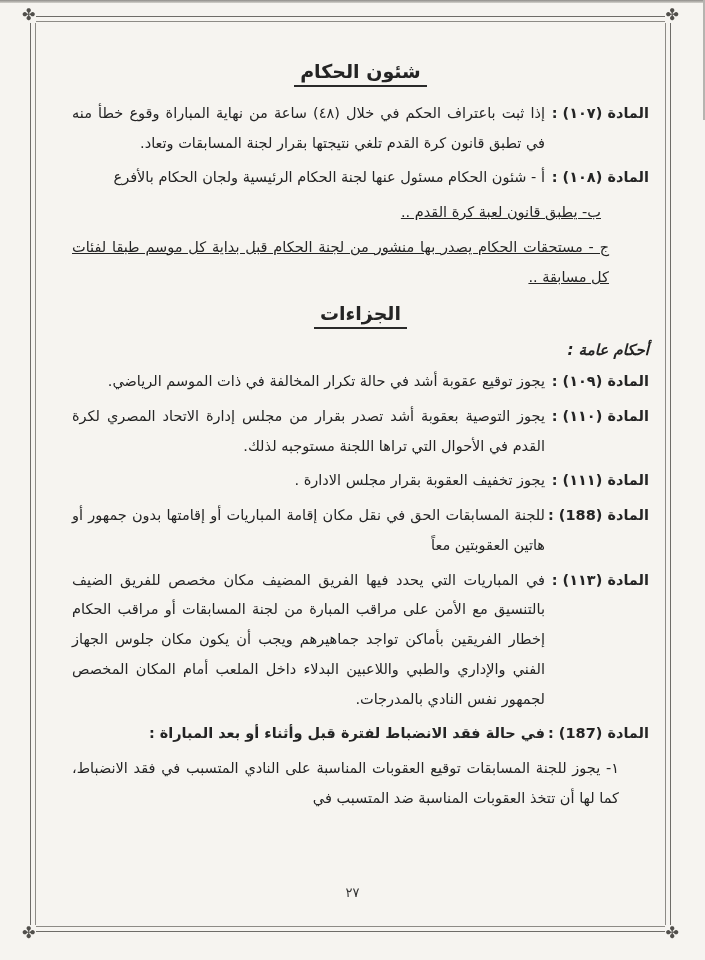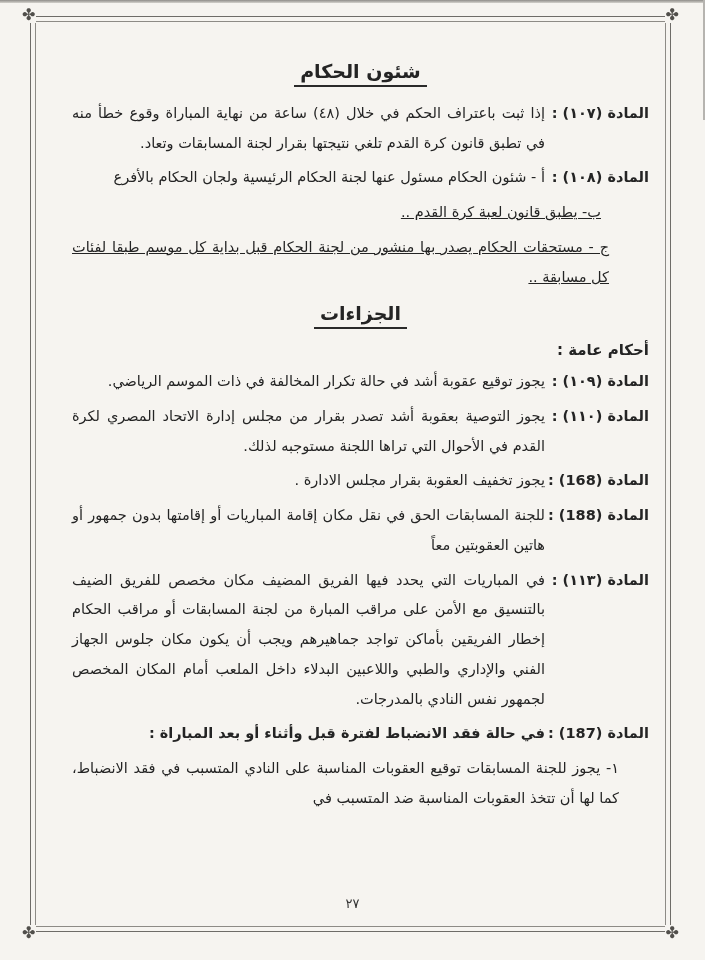--- a/index.html
+++ b/index.html
@@ -52,20 +52,21 @@
     display: inline-block;
     font-weight: bold;
     font-size: 19px;
     border-bottom: 2px solid #2a2a2a;
     padding: 0 6px 3px;
   }
   .heading {
     font-weight: bold;
     font-size: 15px;
     margin: 2px 0 8px;
+    font-style: italic;
   }
   .article {
     display: flex;
     margin-bottom: 5px;
     line-height: 2.05;
     text-align: justify;
   }
   .article-label {
     flex: 0 0 104px;
     font-weight: bold;
@@ -84,21 +85,21 @@
     text-decoration: underline;
   }
   .sub-item-c { padding-right: 40px; }
   .numbered-item {
     padding-right: 30px;
     line-height: 2.05;
     text-align: justify;
     margin-top: 2px;
   }
   .page-number {
-    position: absolute; bottom: 49px; left: 0; width: 100%;
+    position: absolute; bottom: 60px; left: 0; width: 100%;
     text-align: center; font-size: 13px; color: #333;
   }
 </style>
 </head>
 <body>
 
 <div class="scan-top"></div>
 <div class="scan-right"></div>
 
 <div class="frame">
@@ -138,21 +139,21 @@
     <span class="article-label">المادة (١٠٩) :</span>
     <div class="article-text">يجوز توقيع عقوبة أشد في حالة تكرار المخالفة في ذات الموسم الرياضي.</div>
   </div>
 
   <div class="article">
     <span class="article-label">المادة (١١٠) :</span>
     <div class="article-text">يجوز التوصية بعقوبة أشد تصدر بقرار من مجلس إدارة الاتحاد المصري لكرة القدم في الأحوال التي تراها اللجنة مستوجبه لذلك.</div>
   </div>
 
   <div class="article">
-    <span class="article-label">المادة (168) :</span>
+    <span class="article-label">المادة (١١١) :</span>
     <div class="article-text">يجوز تخفيف العقوبة بقرار مجلس الادارة .</div>
   </div>
 
   <div class="article">
     <span class="article-label">المادة (188) :</span>
     <div class="article-text">للجنة المسابقات الحق في نقل مكان إقامة المباريات أو إقامتها بدون جمهور أو هاتين العقوبتين معاً</div>
   </div>
 
   <div class="article">
     <span class="article-label">المادة (١١٣) :</span>

